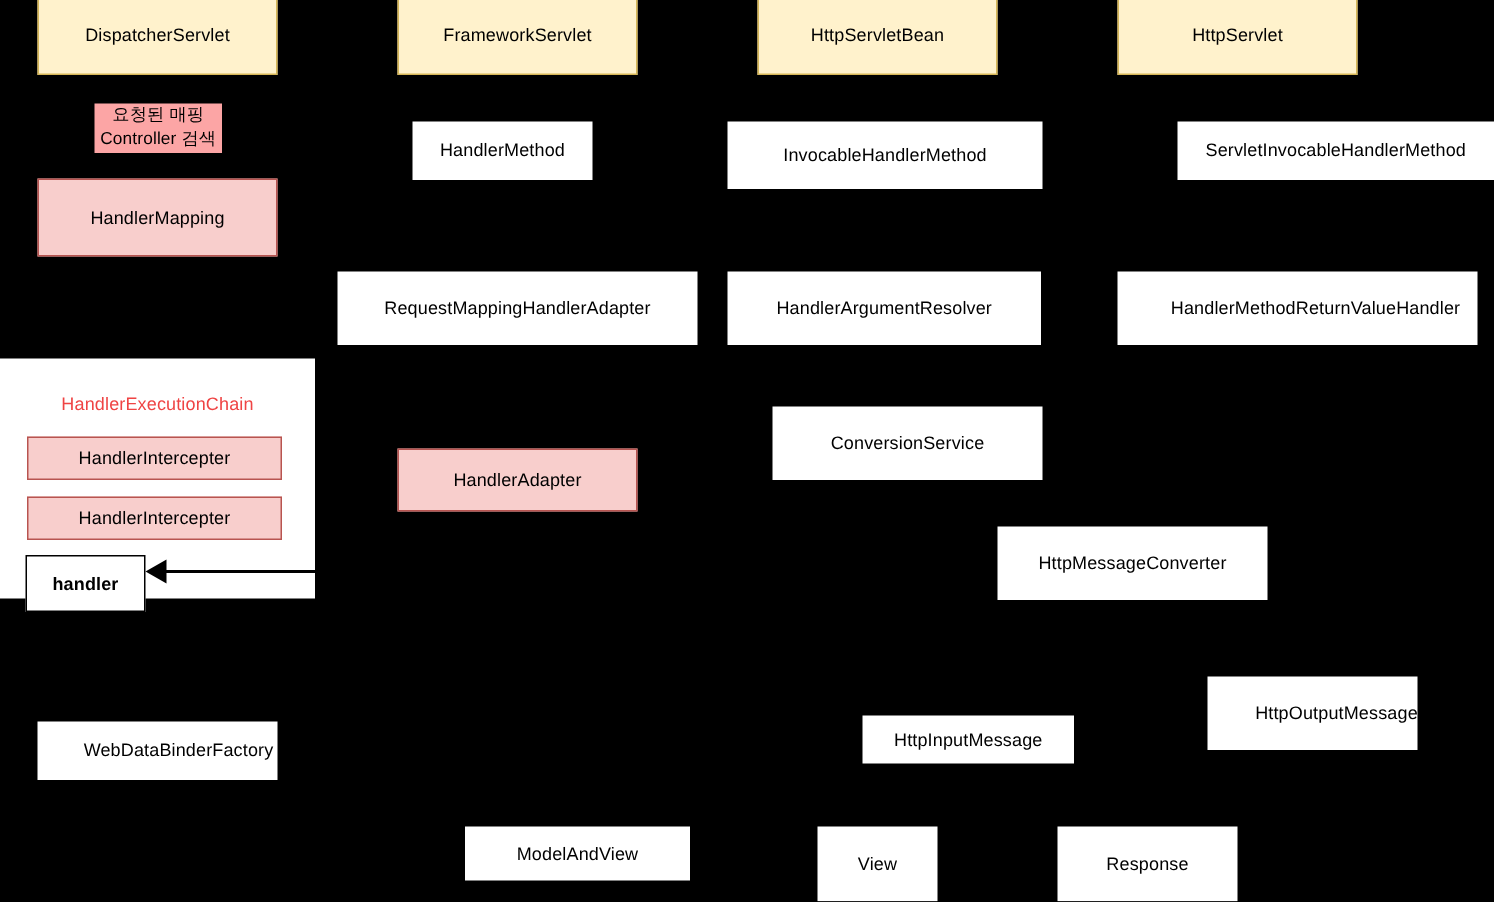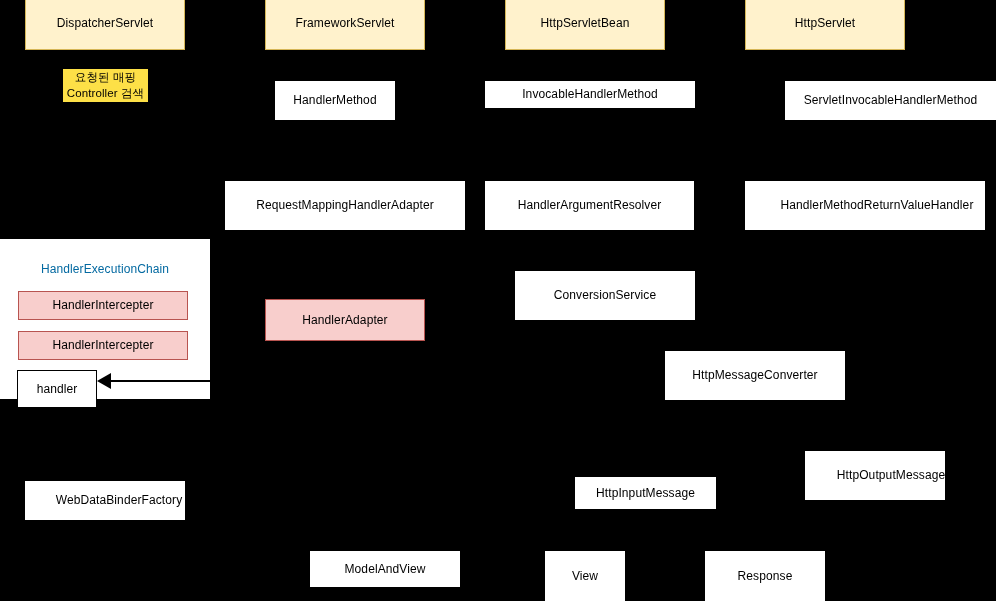--- a/index.html
+++ b/index.html
@@ -44,34 +44,34 @@
   .node.outlined {
     background: #ffffff;
     border: 1px solid #000000;
   }
   .node.panel {
     background: #ffffff;
     border: none;
     display: block;
   }
   .node.textlabel {
-    background: #fde047;
+    background: #fca5a5;
     border: none;
     white-space: pre-line;
     font-size: 11.5px;
     line-height: 1.35;
     padding: 0 2px;
   }
   .panel-title {
     position: absolute;
     left: 0;
     right: 0;
     text-align: center;
     font-size: 12px;
-    color: #0369a1;
+    color: #ef4444;
   }
   .edge {
     position: absolute;
     background: #000000;
   }
   .arrowhead {
     position: absolute;
     width: 0;
     height: 0;
   }
@@ -99,28 +99,31 @@
 
   <div class="node textlabel" style="left:63px; top:69px; width:85px; height:33px;">
     <span>요청된 매핑
 Controller 검색</span>
   </div>
 
   <div class="node plain" style="left:275px; top:81px; width:120px; height:39px;">
     <span>HandlerMethod</span>
   </div>
 
-  <div class="node plain" style="left:485px; top:81px; width:210px; height:27px;">
+  <div class="node plain" style="left:485px; top:81px; width:210px; height:45px;">
     <span>InvocableHandlerMethod</span>
   </div>
 
   <div class="node plain" style="left:785px; top:81px; width:211px; height:39px;">
     <span>ServletInvocableHandlerMethod</span>
   </div>
 
+  <div class="node pink" style="left:25px; top:119px; width:160px; height:52px;">
+    <span>HandlerMapping</span>
+  </div>
 
   <div class="node plain" style="left:225px; top:181px; width:240px; height:49px;">
     <span>RequestMappingHandlerAdapter</span>
   </div>
 
   <div class="node plain" style="left:485px; top:181px; width:209px; height:49px;">
     <span>HandlerArgumentResolver</span>
   </div>
 
   <div class="node plain" style="left:745px; top:181px; width:240px; height:49px;padding-left:24px;">
@@ -132,21 +135,21 @@
   </div>
 
   <div class="node pink" style="left:18px; top:291px; width:170px; height:29px;">
     <span>HandlerIntercepter</span>
   </div>
 
   <div class="node pink" style="left:18px; top:331px; width:170px; height:29px;">
     <span>HandlerIntercepter</span>
   </div>
 
-  <div class="node outlined" style="left:17px; top:370px; width:80px; height:38px;">
+  <div class="node outlined" style="left:17px; top:370px; width:80px; height:38px;font-weight:bold;">
     <span>handler</span>
   </div>
 
   <div class="edge" style="left:108px; top:380px; width:102px; height:2px;"></div>
   <div class="arrowhead" style="left:97px; top:373px;
               border-top:8px solid transparent;
               border-bottom:8px solid transparent;
               border-right:14px solid #000000;"></div>
 
   <div class="node pink" style="left:265px; top:299px; width:160px; height:42px;">

